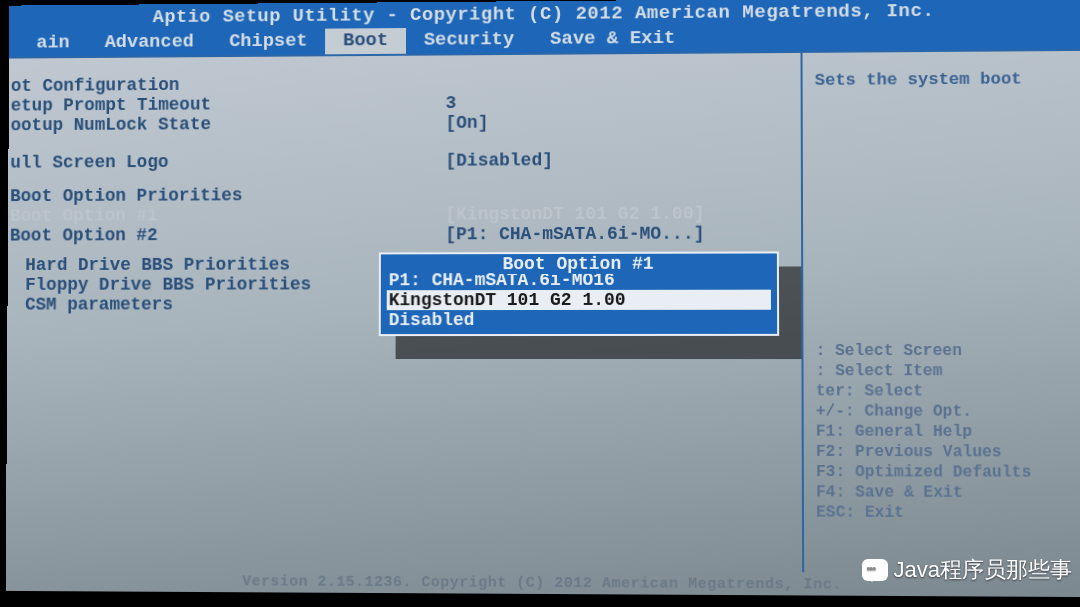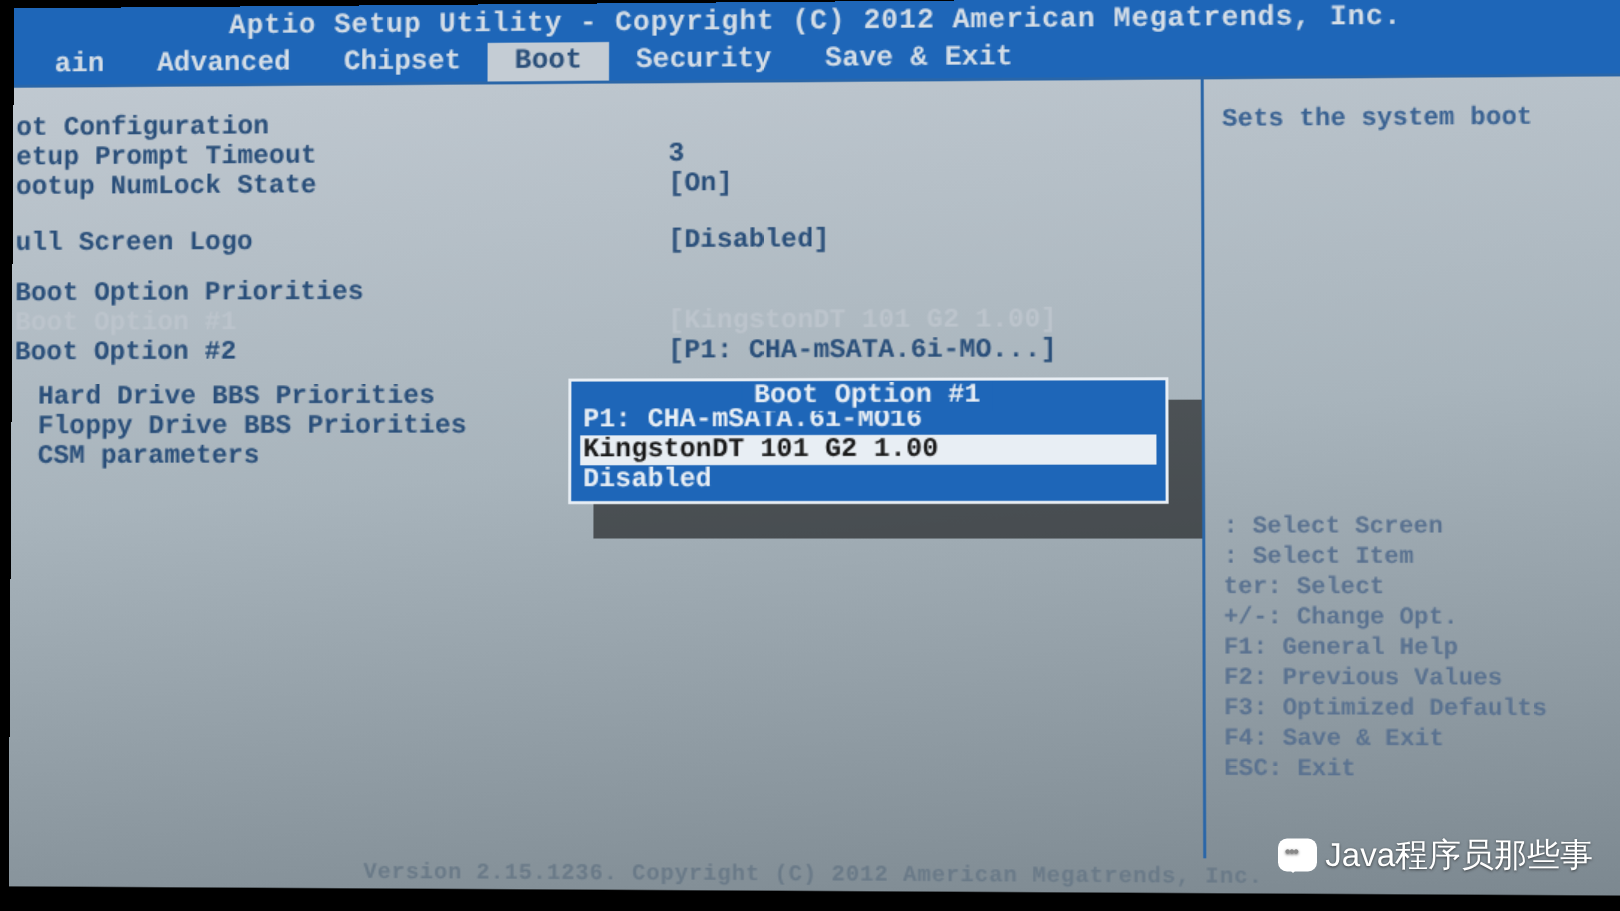--- a/index.html
+++ b/index.html
@@ -102,21 +102,21 @@
   }
   .footer {
     text-align: center;
     color: #6a7a88;
     font-size: 15px;
     padding: 4px 0;
     letter-spacing: 0.5px;
   }
   .watermark {
     position: absolute;
-    right: 18px; bottom: 22px;
+    right: 8px; bottom: 22px;
     display: flex;
     align-items: center;
     color: #fff;
     font-family: sans-serif;
     font-size: 22px;
     font-weight: 500;
     text-shadow: 0 1px 2px rgba(0,0,0,0.6);
   }
   .wm-bubble {
     width: 26px; height: 22px;

